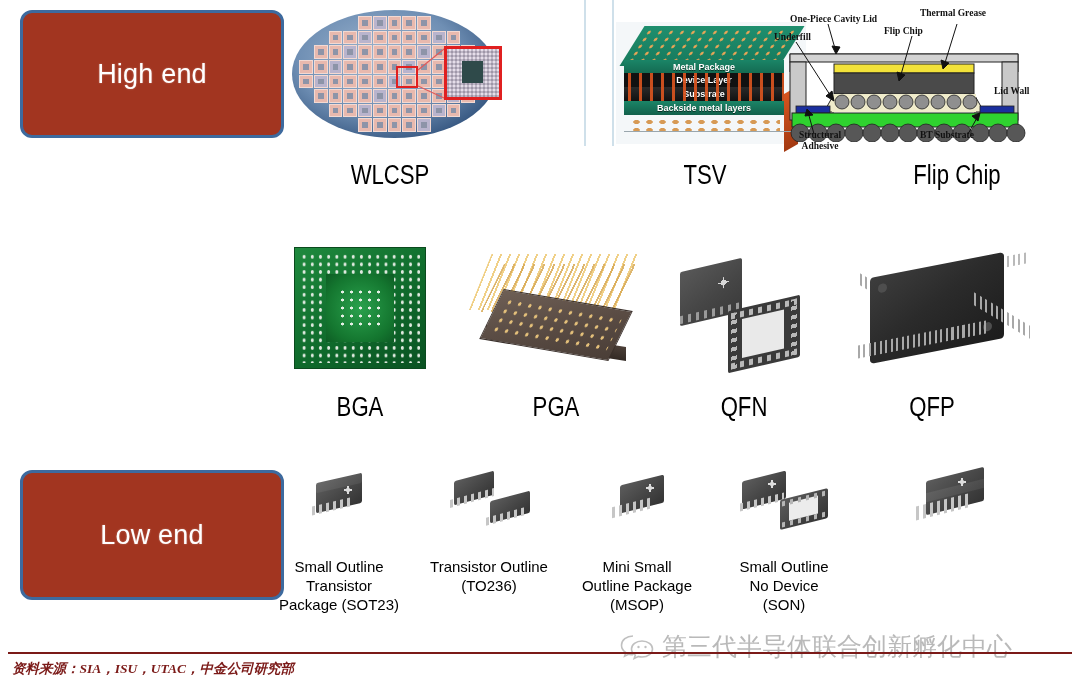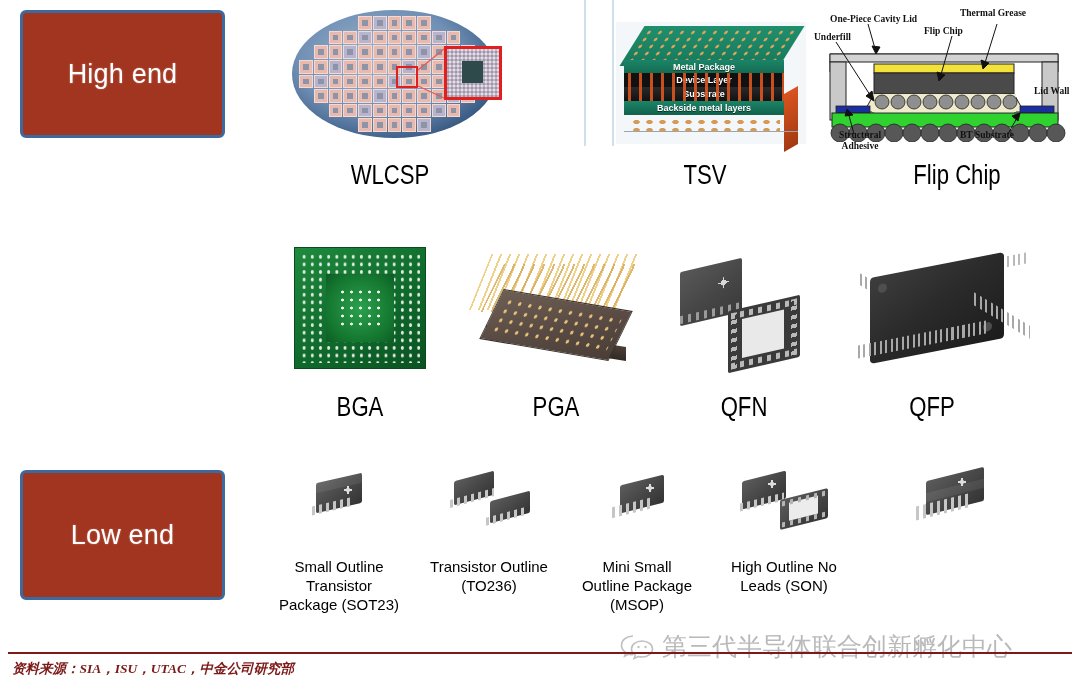--- a/index.html
+++ b/index.html
@@ -10,24 +10,24 @@
     font-family: "Liberation Sans", sans-serif;
     position: relative;
     overflow: hidden;
   }
   .slide { position: absolute; inset: 0; }
 
   
   .tier-box {
     position: absolute;
     left: 20px;
-    width: 205px;
+    width: 264px;
     background: #A23520;
     border: 3px solid #3D6A9E;
-    border-radius: 6px;
+    border-radius: 12px;
     display: flex; align-items: center; justify-content: center;
     color: #ffffff;
     font-size: 27px;
     letter-spacing: .2px;
     text-shadow: 0 0 2px rgba(255,255,255,.35);
   }
   #tier-high { top: 10px;  height: 128px; }
   #tier-mid  { top: 243px; height: 130px; }
   #tier-low  { top: 470px; height: 130px; }
 
@@ -135,21 +135,21 @@
     transform: skewY(-30deg); transform-origin: 0 0;
   }
   .tsv-balls {
     position: absolute; left: 6px; top: 92px; width: 150px; height: 14px;
     background-image: radial-gradient(ellipse, #d79a55 0 3px, transparent 3.4px);
     background-size: 13px 8px;
   }
   .tsv-floor { position: absolute; left: 0; bottom: 2px; width: 174px; height: 1px; background: #9aa6ad; }
 
   
-  #fig-flipchip { left: 812px; top: 2px; width: 264px; height: 140px; }
+  #fig-flipchip { left: 772px; top: 2px; width: 264px; height: 140px; }
   .fc-svg { position: absolute; left: 0; top: 0; }
   .fc-label {
     position: absolute;
     font-family: "Liberation Serif", serif;
     font-weight: bold;
     font-size: 9.5px;
     color: #111;
     line-height: 11px;
     white-space: nowrap;
   }
@@ -625,21 +625,21 @@
   <div class="smallpkg" style="left:912px; top:470px; width:86px; height:58px;">
     <div class="sp-body" style="left:14px; top:4px; width:58px; height:34px; transform:skewY(-14deg);"></div>
     <div class="sp-top" style="left:14px; top:16px; width:58px; height:9px; transform:skewY(-14deg); opacity:.65;"></div>
     <div class="sp-leads" style="left:4px; top:30px; width:52px; height:14px; transform:skewY(-14deg);"></div>
     <div class="ti-mark" style="left:46px; top:8px;"></div>
   </div>
 
   <div class="caption cap-small" style="left:278px; top:557px; width:122px;">Small Outline Transistor Package (SOT23)</div>
   <div class="caption cap-small" style="left:428px; top:557px; width:122px;">Transistor Outline (TO236)</div>
   <div class="caption cap-small" style="left:578px; top:557px; width:118px;">Mini Small Outline Package (MSOP)</div>
-  <div class="caption cap-small" style="left:728px; top:557px; width:112px;">High Outline No Leads (SON)</div>
+  <div class="caption cap-small" style="left:728px; top:557px; width:112px;">Small Outline No Device (SON)</div>
 
   <div class="watermark">
     <div class="wm-logo">
       <svg width="34" height="28" viewBox="0 0 34 28">
         <path d="M13,3 C6.5,3 1.5,7.2 1.5,12.3 C1.5,15.2 3.2,17.8 5.8,19.5 L4.6,23.2 L8.9,21.1 C10.2,21.4 11.6,21.6 13,21.6" fill="none" stroke="#bdbdbd" stroke-width="1.6"></path>
         <path d="M22,8 C28,8 32.5,11.6 32.5,16 C32.5,20.4 28,24 22,24 C20.7,24 19.4,23.8 18.2,23.5 L14.2,25.4 L15.3,22.1 C12.9,20.6 11.5,18.4 11.5,16 C11.5,11.6 16,8 22,8 Z" fill="none" stroke="#bdbdbd" stroke-width="1.6"></path>
         <circle cx="18.5" cy="14" r="1.2" fill="#bdbdbd"></circle>
         <circle cx="25.5" cy="14" r="1.2" fill="#bdbdbd"></circle>
       </svg>
     </div>

